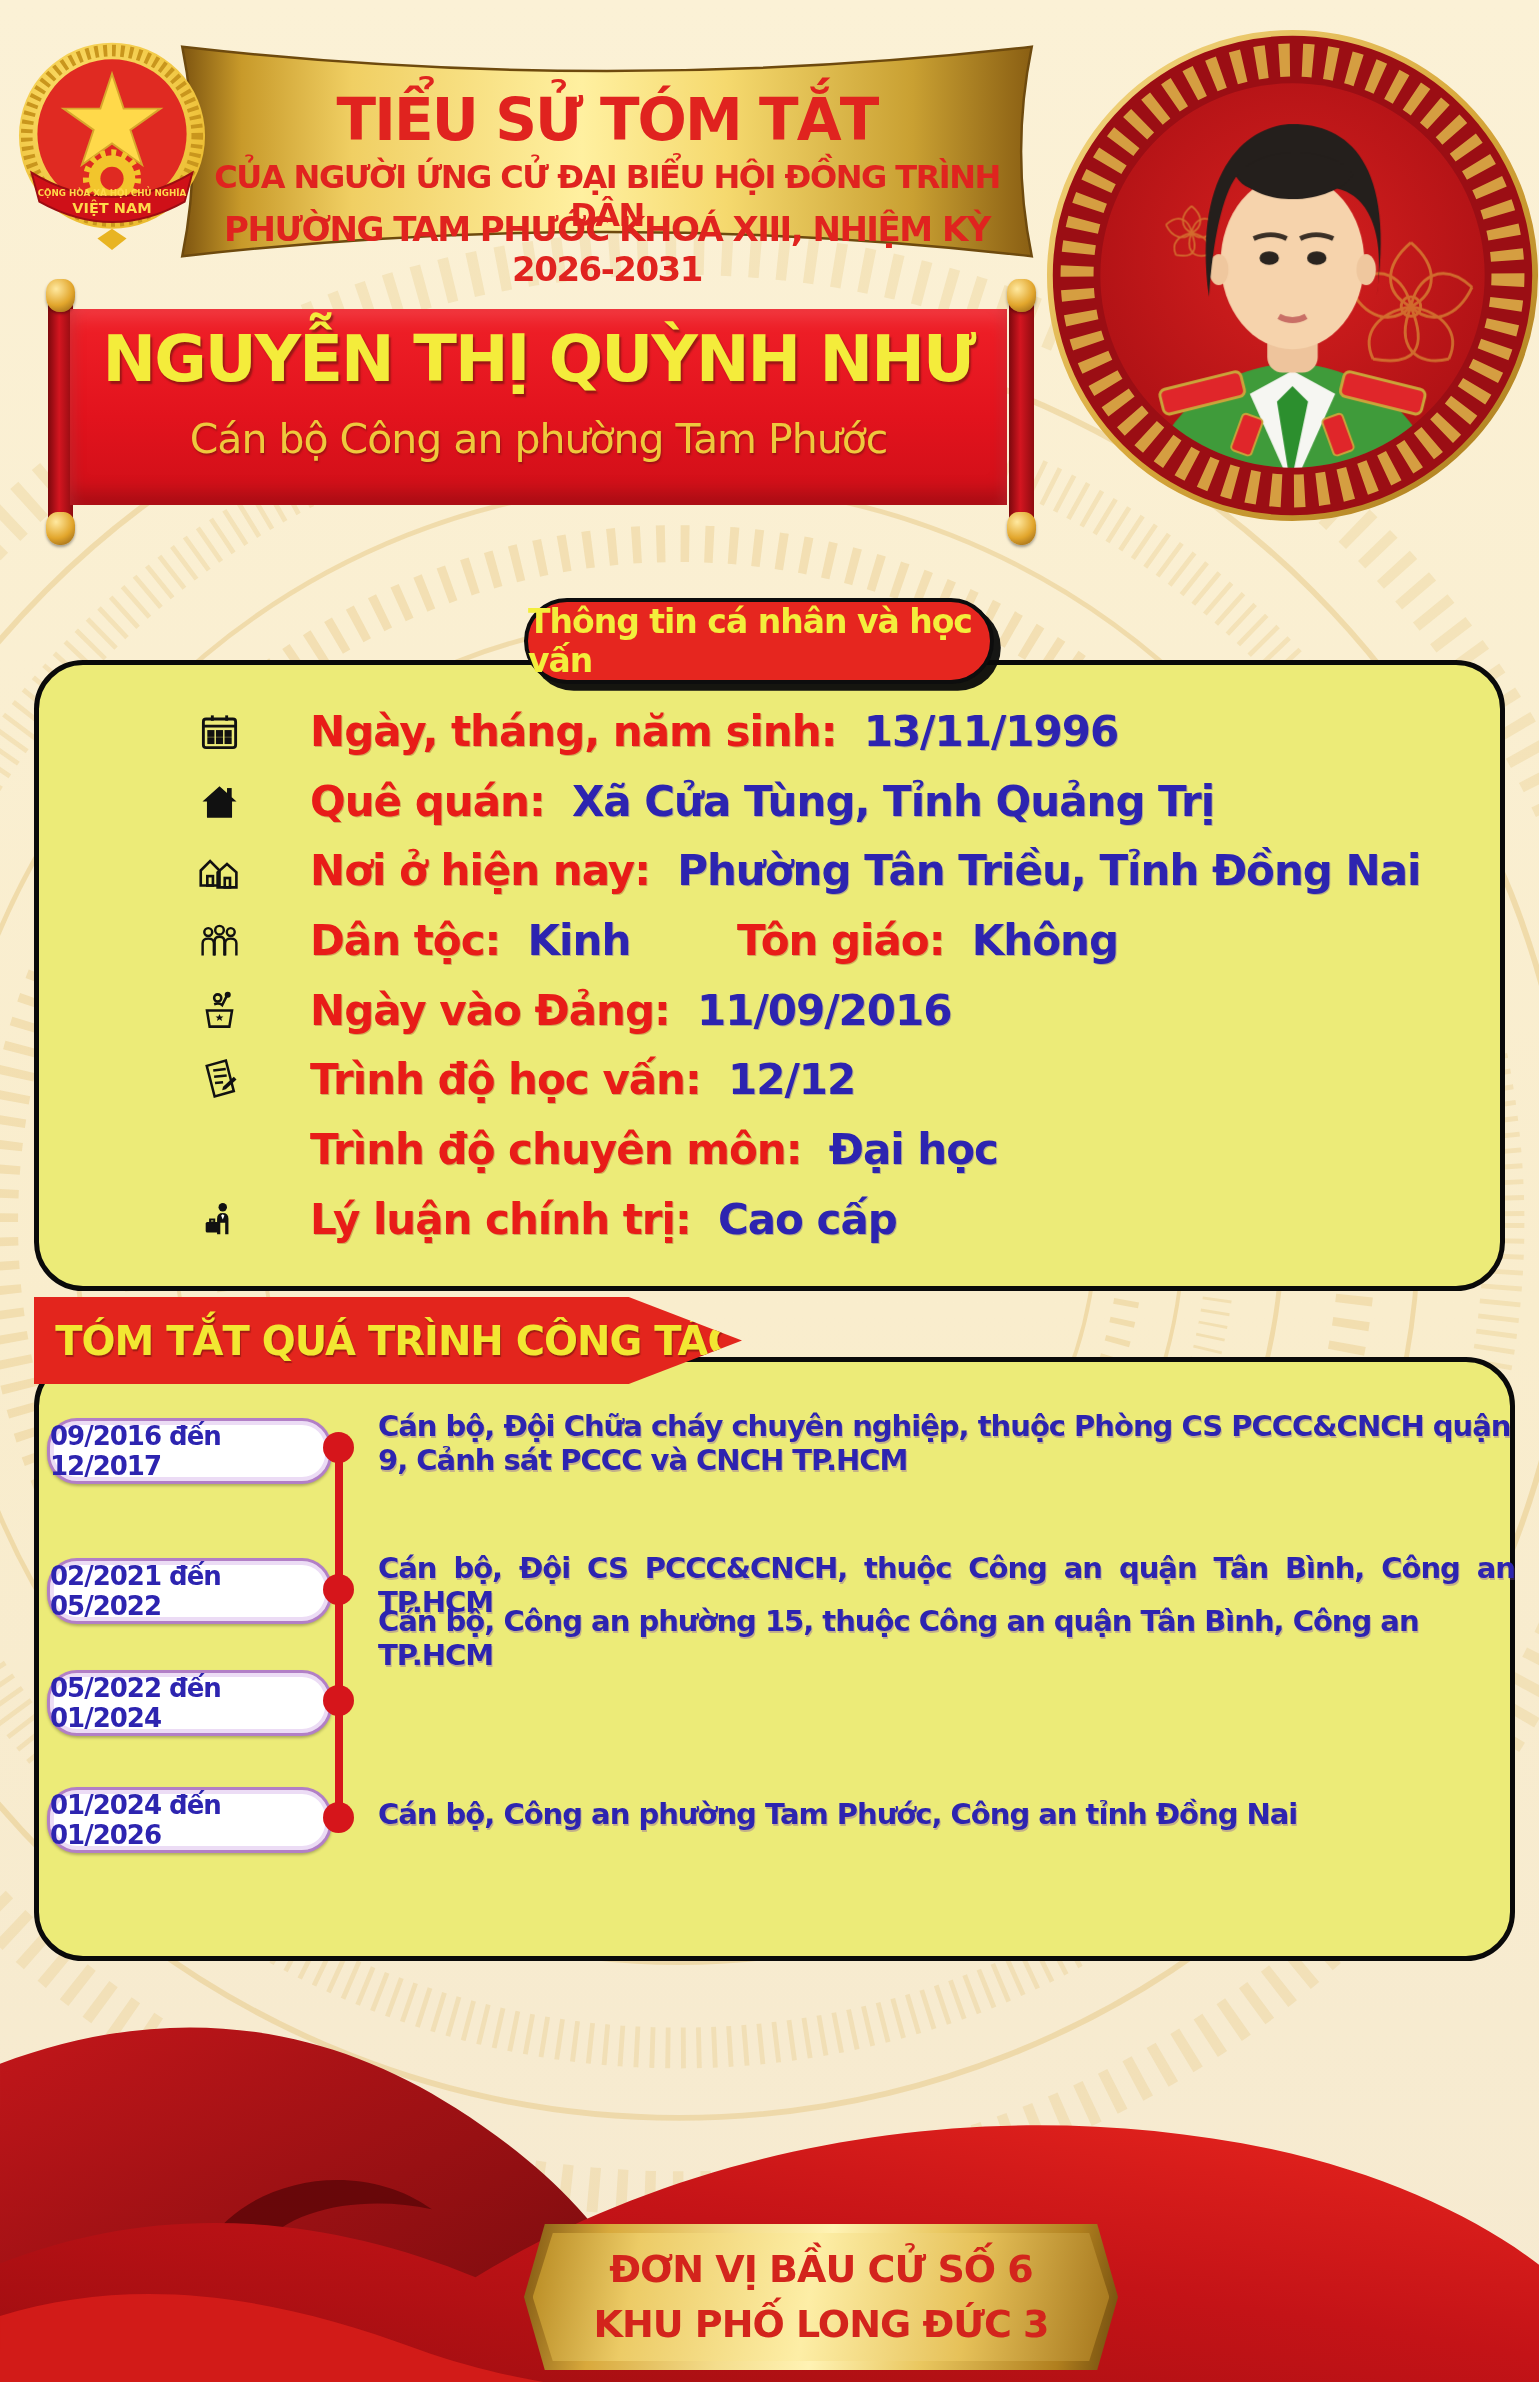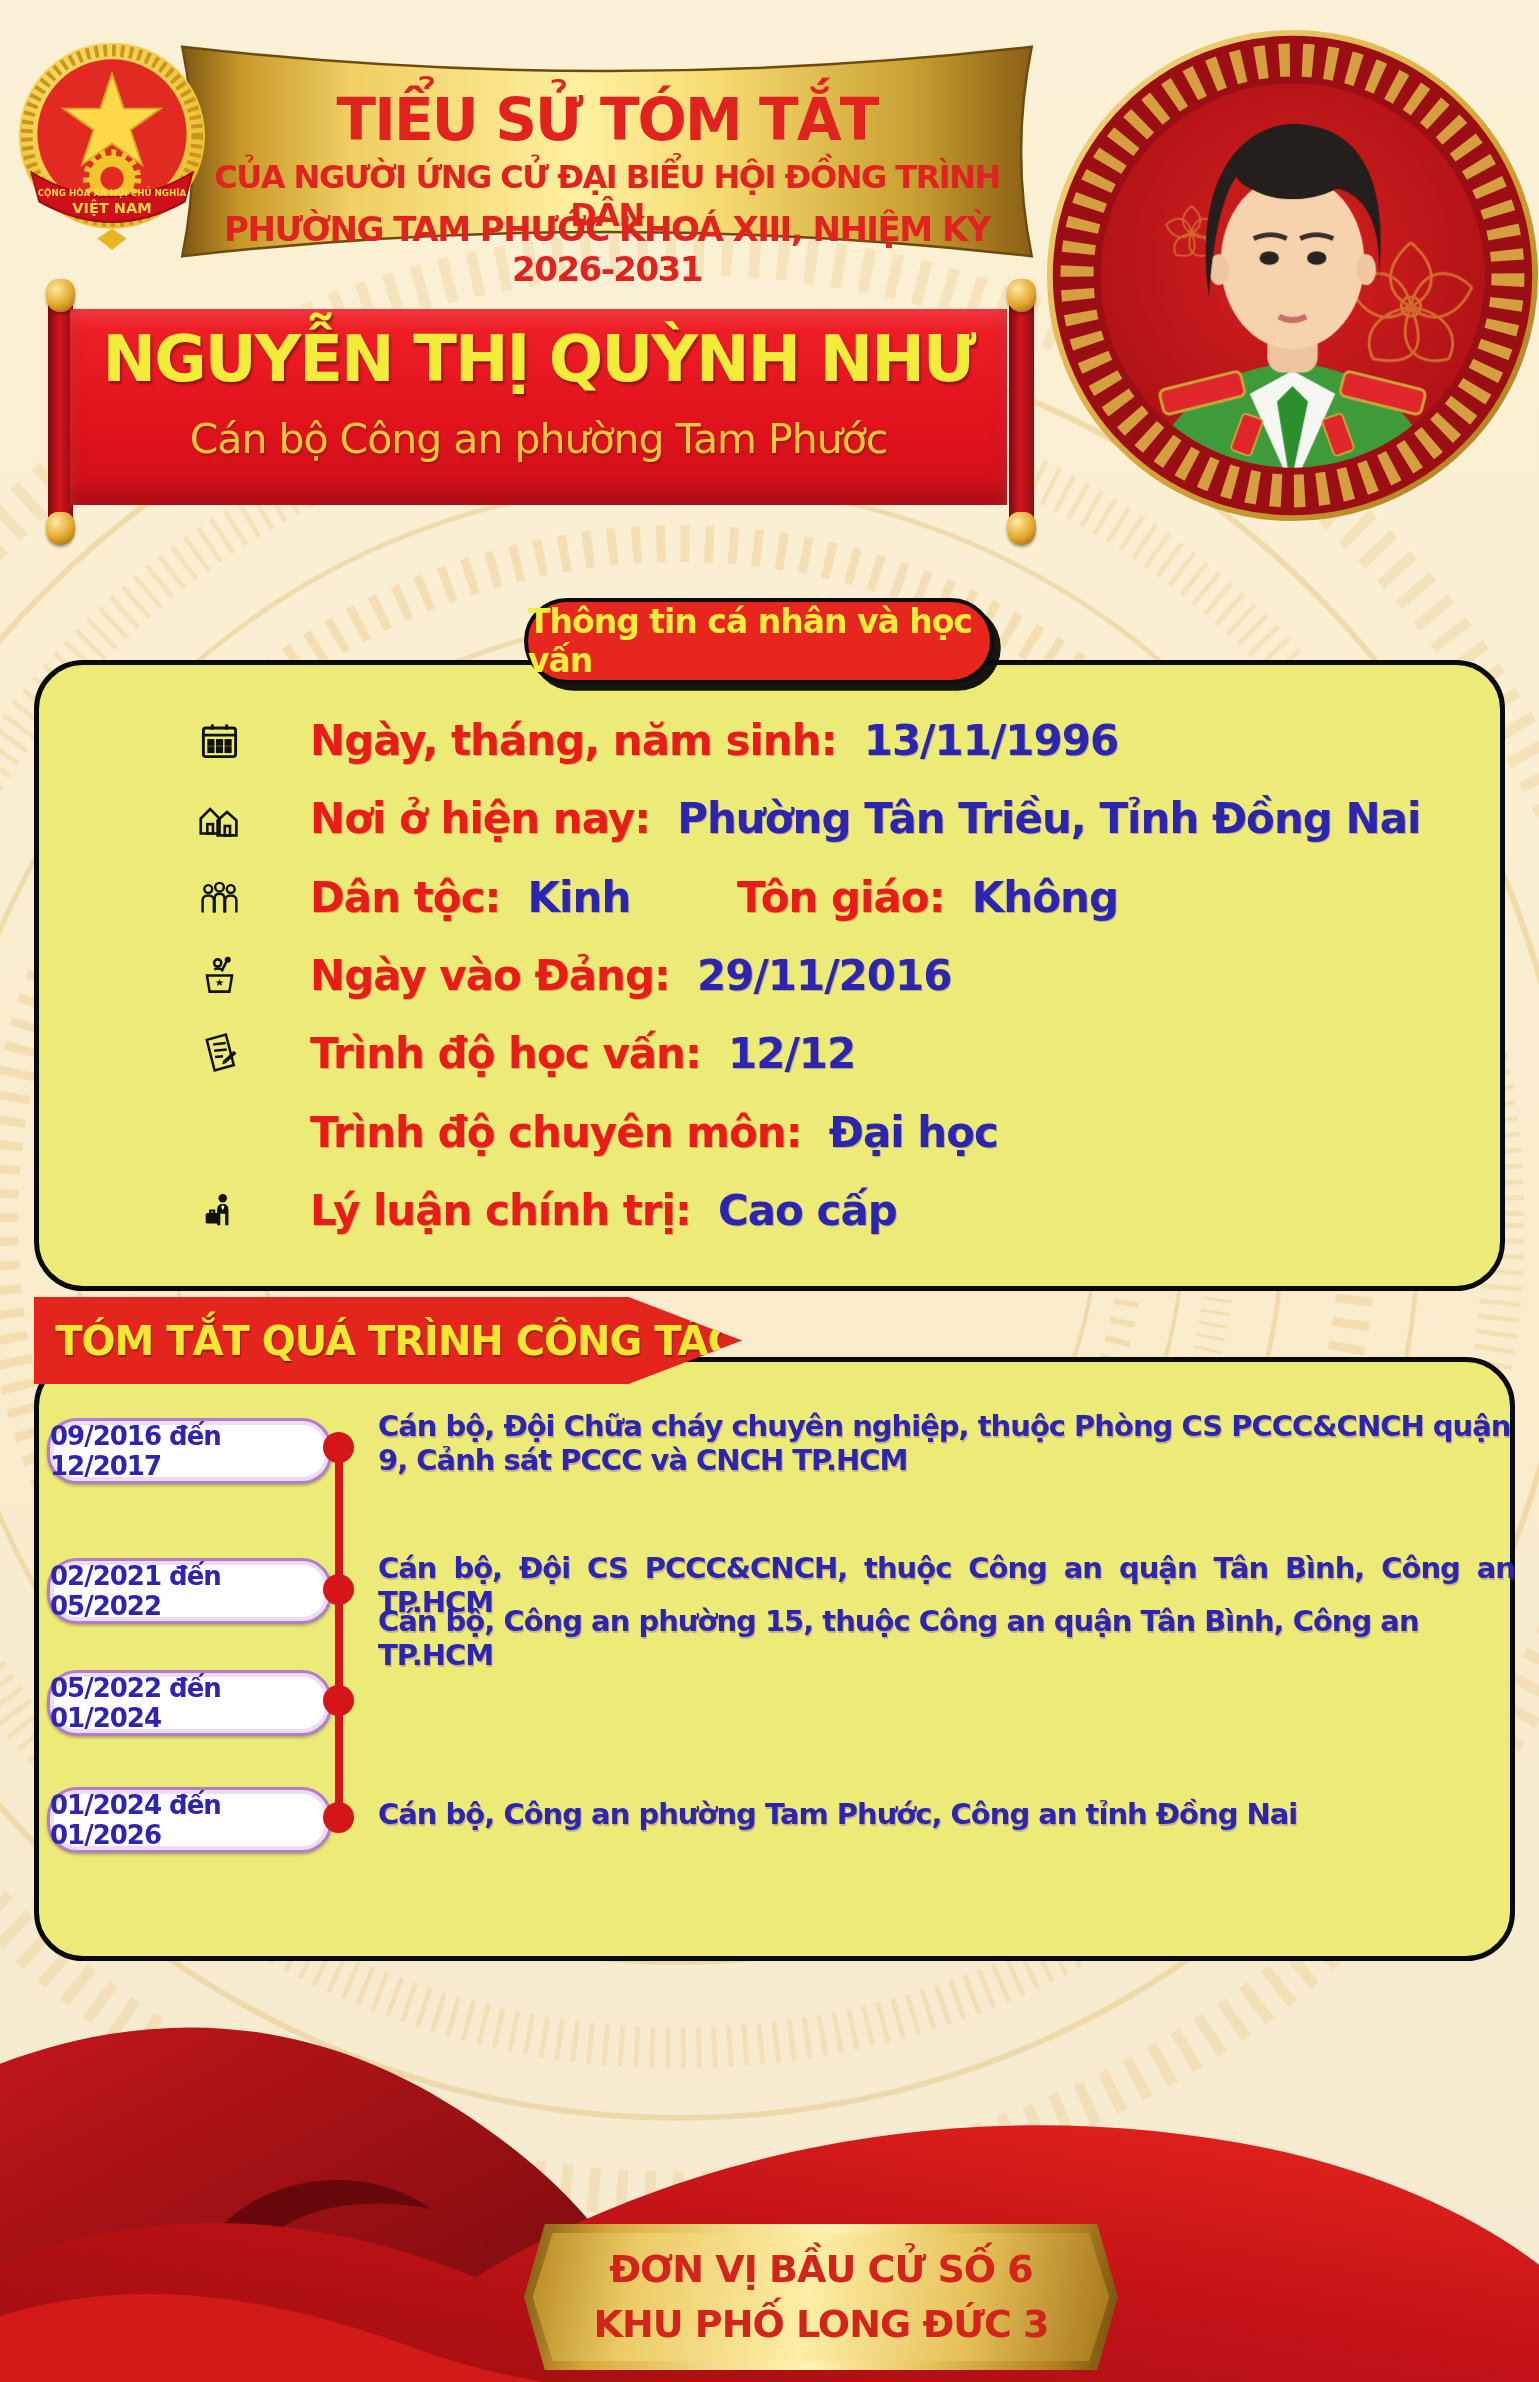--- a/index.html
+++ b/index.html
@@ -258,20 +258,32 @@
           <rect x="10.8" y="16" width="2.4" height="2.2" fill="#111"></rect>
             <rect x="15.6" y="16" width="2.4" height="2.2" fill="#111"></rect>
         </svg>
       </span>
       <span class="info-text">
         <span class="lbl">Ngày, tháng, năm sinh:</span>
         <span class="val">13/11/1996</span>
       </span>
     </div>
 
+    <div class="info-row">
+      <span class="icon-cell">
+        <svg width="43" height="43" viewBox="0 0 24 24" fill="#111">
+          <path d="M2.5,12 L12,3.5 L21.5,12 L19,12 L19,21 L5,21 L5,12 Z"></path>
+          <rect x="16.2" y="4.5" width="2.6" height="5"></rect>
+        </svg>
+      </span>
+      <span class="info-text">
+        <span class="lbl">Quê quán:</span>
+        <span class="val">Xã Cửa Tùng, Tỉnh Quảng Trị</span>
+      </span>
+    </div>
 
     <div class="info-row">
       <span class="icon-cell">
         <svg width="45" height="45" viewBox="0 0 24 24" fill="none" stroke="#111" stroke-width="1.4">
           <path d="M2,12 L7,7 L12,12 L12,20 L2,20 Z"></path>
             <rect x="5.5" y="15" width="3" height="5"></rect>
           <path d="M11,13 L16,8.5 L21,13 L21,21 L11,21 Z"></path>
             <rect x="14.8" y="16" width="2.8" height="5"></rect>
         </svg>
       </span>
@@ -305,21 +317,21 @@
         <svg width="43" height="43" viewBox="0 0 24 24" fill="none" stroke="#111" stroke-width="1.4">
           <circle cx="11" cy="5" r="2"></circle>
             <path d="M9,8.5 Q12,7.5 13.5,9 L16,4"></path>
             <circle cx="16.6" cy="3.2" r="1" fill="#111"></circle>
           <path d="M5,12 L19,12 L17.5,21 L6.5,21 Z"></path>
           <path d="M12,14 L12.6,15.4 L14.2,15.4 L13,16.3 L13.4,17.8 L12,16.9 L10.6,17.8 L11,16.3 L9.8,15.4 L11.4,15.4 Z" fill="#111" stroke="none"></path>
         </svg>
       </span>
       <span class="info-text">
         <span class="lbl">Ngày vào Đảng:</span>
-        <span class="val">29/11/2016</span>
+        <span class="val">11/09/2016</span>
       </span>
     </div>
 
     <div class="info-row">
       <span class="icon-cell">
         <svg width="43" height="43" viewBox="0 0 24 24" fill="none" stroke="#111" stroke-width="1.4">
           <path d="M6,3.5 L17,2 L19,19.5 L8,21 Z" transform="rotate(-8 12 12)"></path>
           <line x1="8.5" y1="7" x2="15.5" y2="6.2"></line>
             <line x1="9" y1="10.5" x2="16" y2="9.7"></line>
             <line x1="9.5" y1="14" x2="14" y2="13.5"></line>

